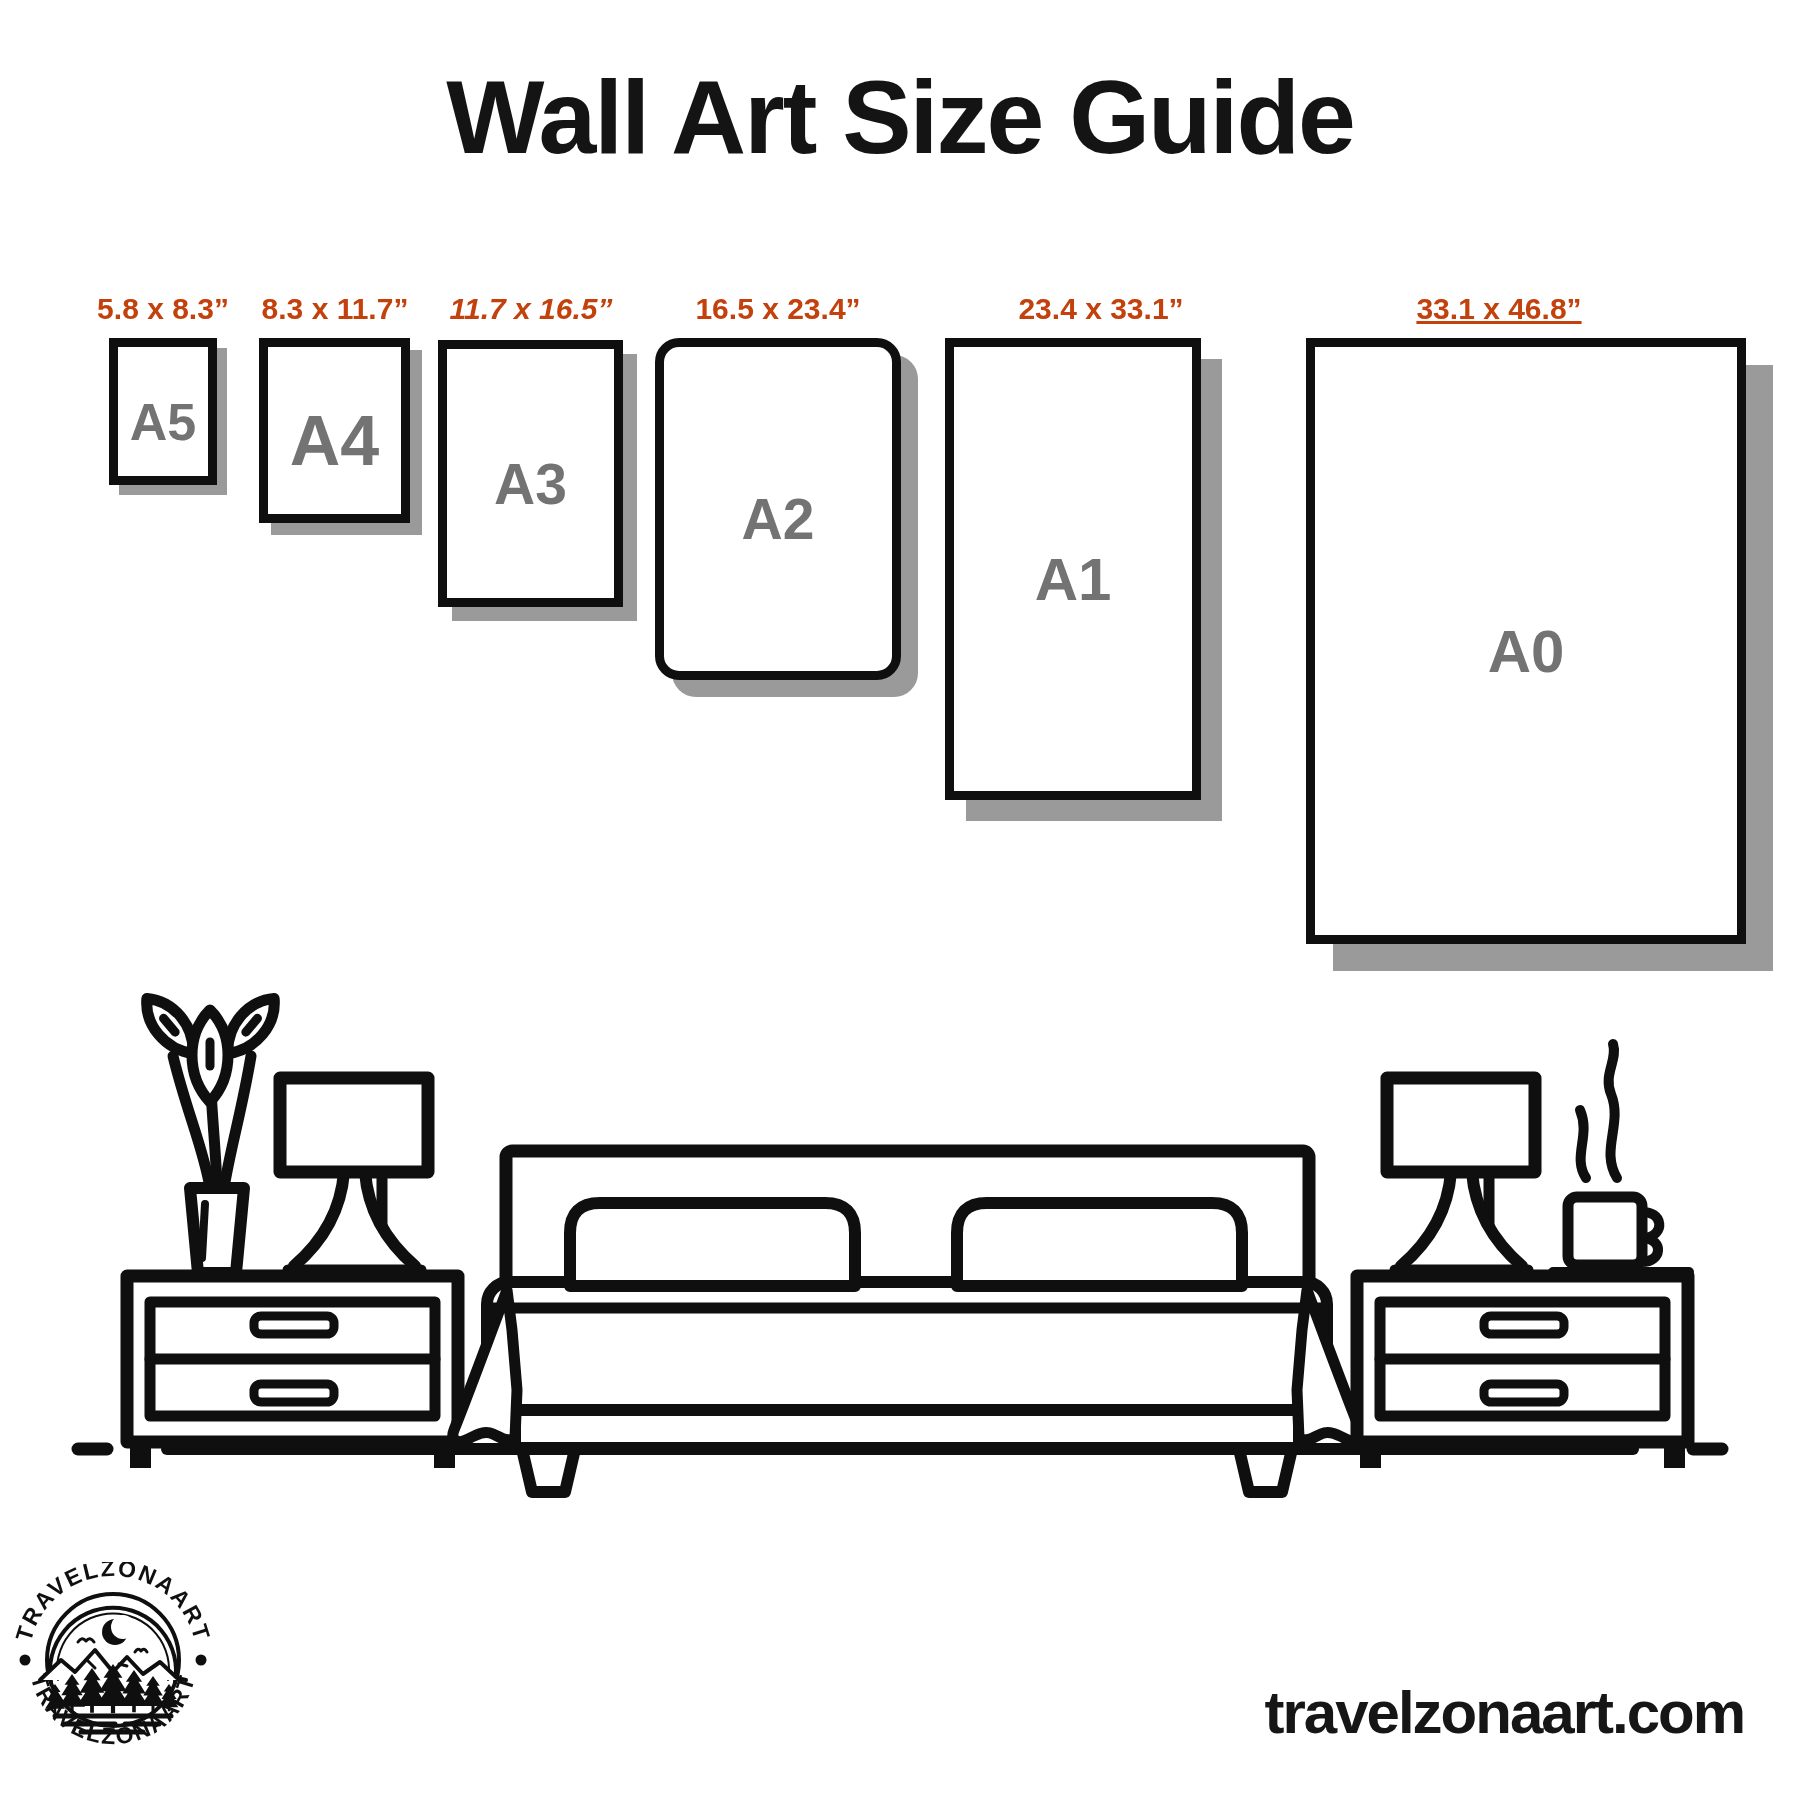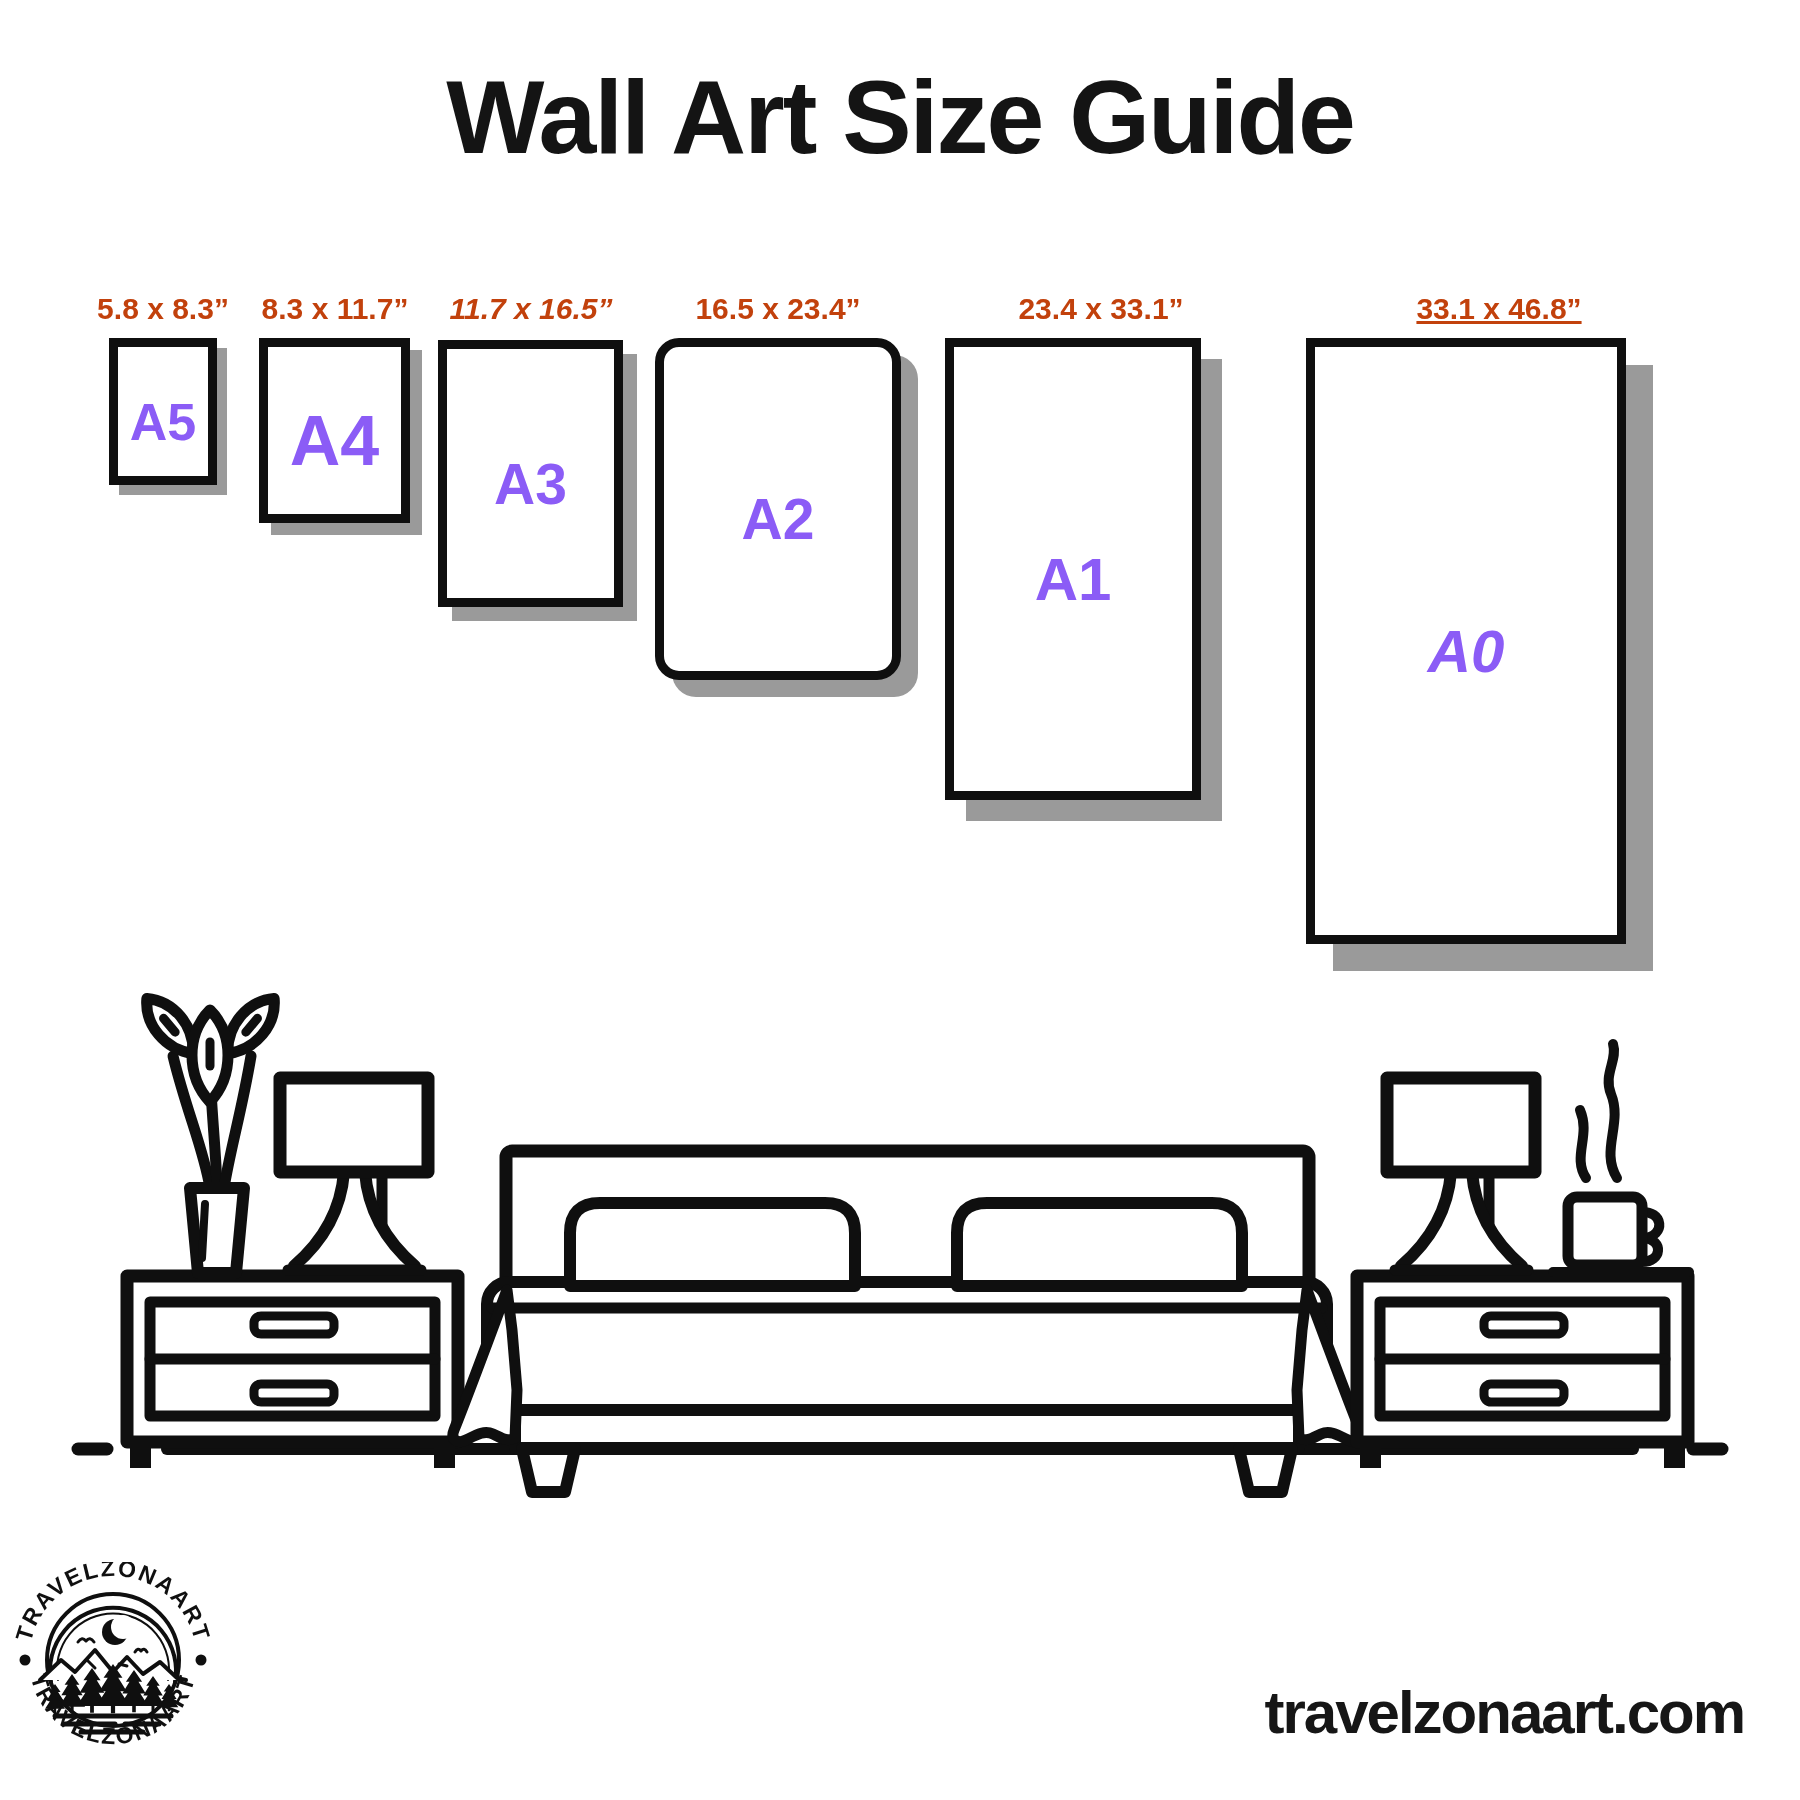--- a/index.html
+++ b/index.html
@@ -12,27 +12,27 @@
     font-size:104px;font-weight:bold;letter-spacing:-2px;color:#141414;
   }
   .dims{
     position:absolute;top:292px;transform:translateX(-50%);white-space:nowrap;
     font-size:30px;font-weight:bold;color:#c2410c;
   }
   .frame{
     position:absolute;box-sizing:border-box;background:#ffffff;border:9px solid #0f0f0f;
     display:flex;align-items:center;justify-content:center;
   }
-  .frame-label{font-weight:bold;color:#8b5cf6;margin-top:20px;}
+  .frame-label{font-weight:bold;color:#737373;margin-top:20px;}
   #f-a5{left:109px;top:338px;width:108px;height:147px;box-shadow:10px 10px 0 #9a9a9a;}
   #f-a4{left:259px;top:338px;width:151px;height:185px;box-shadow:12px 12px 0 #9a9a9a;}
   #f-a3{left:438px;top:340px;width:185px;height:267px;box-shadow:14px 14px 0 #9a9a9a;}
   #f-a2{left:655px;top:338px;width:246px;height:342px;box-shadow:17px 17px 0 #9a9a9a;border-radius:24px;}
   #f-a1{left:945px;top:338px;width:256px;height:462px;box-shadow:21px 21px 0 #9a9a9a;}
-  #f-a0{left:1306px;top:338px;width:320px;height:606px;box-shadow:27px 27px 0 #9a9a9a;font-style:italic;}
+  #f-a0{left:1306px;top:338px;width:440px;height:606px;box-shadow:27px 27px 0 #9a9a9a;}
   #f-a5 .frame-label{font-size:52px;}
   #f-a4 .frame-label{font-size:70px;text-align:right;}
   #f-a3 .frame-label,#f-a2 .frame-label{font-size:57px;}
   #f-a1 .frame-label,#f-a0 .frame-label{font-size:60px;}
   #l-a5{left:163px;} #l-a4{left:335px;} #l-a3{left:531px;font-style:italic;}
   #l-a2{left:778px;} #l-a1{left:1101px;} #l-a0{left:1499px;text-decoration:underline;}
   .scene{position:absolute;left:60px;top:960px;width:1680px;height:540px;}
   .logo{position:absolute;left:15px;top:1562px;width:196px;height:196px;}
   .logo-arc-text{font-family:"Liberation Sans",sans-serif;font-size:23px;font-weight:bold;letter-spacing:2px;fill:#101010;}
   .website{

